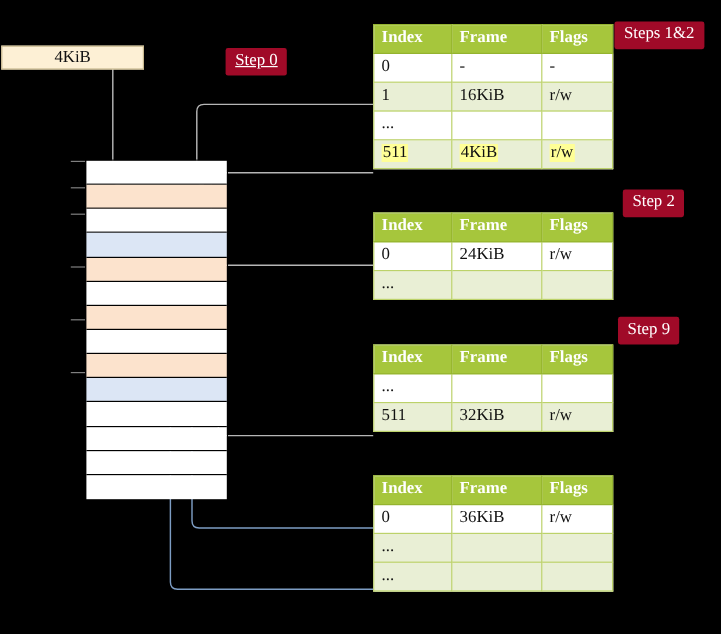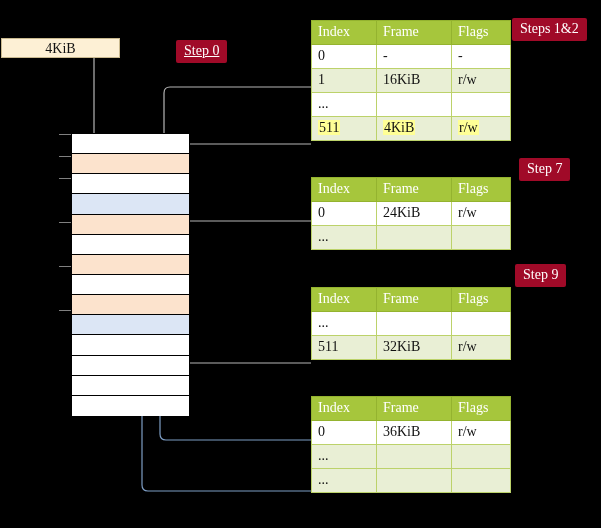--- a/index.html
+++ b/index.html
@@ -61,21 +61,21 @@
   
   .pt {
     position: absolute;
     border-collapse: collapse;
     background: #ffffff;
     box-sizing: border-box;
   }
   .pt th {
     background: #a6c63c;
     color: #ffffff;
-    font-weight: normal;
+    font-weight: bold;
     font-size: 14px;
     text-align: left;
     padding: 3px 6px 4px 6px;
     border: 1px solid #94b32f;
     white-space: nowrap;
   }
   .pt td {
     font-size: 14px;
     color: #111111;
     padding: 3px 6px 4px 6px;
@@ -153,23 +153,23 @@
       <line x1="59" y1="222.5" x2="71" y2="222.5"></line>
       <line x1="59" y1="266.5" x2="71" y2="266.5"></line>
       <line x1="59" y1="310.5" x2="71" y2="310.5"></line>
     </g>
   </svg>
 
   <div class="src-box" style="left:1px; top:38px; width:119px; height:20px;">
     <span>4KiB</span>
   </div>
 
-  <div class="step-badge" style="left:176px; top:40px;text-decoration:underline;">Step 0</div>
+  <div class="step-badge" style="left:188px; top:40px;text-decoration:underline;">Step 0</div>
   <div class="step-badge" style="left:512px; top:18px;">Steps 1&amp;2</div>
-  <div class="step-badge" style="left:519px; top:158px;">Step 7</div>
+  <div class="step-badge" style="left:519px; top:158px;">Step 2</div>
   <div class="step-badge" style="left:515px; top:264px;">Step 9</div>
 
   <div class="mem-col" id="mem-col" style="left:71px; top:133px; width:119px; height:282px;">
       <div class="mem-cell white" style="height: 20.1429px;"></div>
       <div class="mem-cell orange" style="height: 20.1429px;"></div>
       <div class="mem-cell white" style="height: 20.1429px;"></div>
       <div class="mem-cell blue" style="height: 20.1429px;"></div>
       <div class="mem-cell orange" style="height: 20.1429px;"></div>
       <div class="mem-cell white" style="height: 20.1429px;"></div>
       <div class="mem-cell orange" style="height: 20.1429px;"></div>

